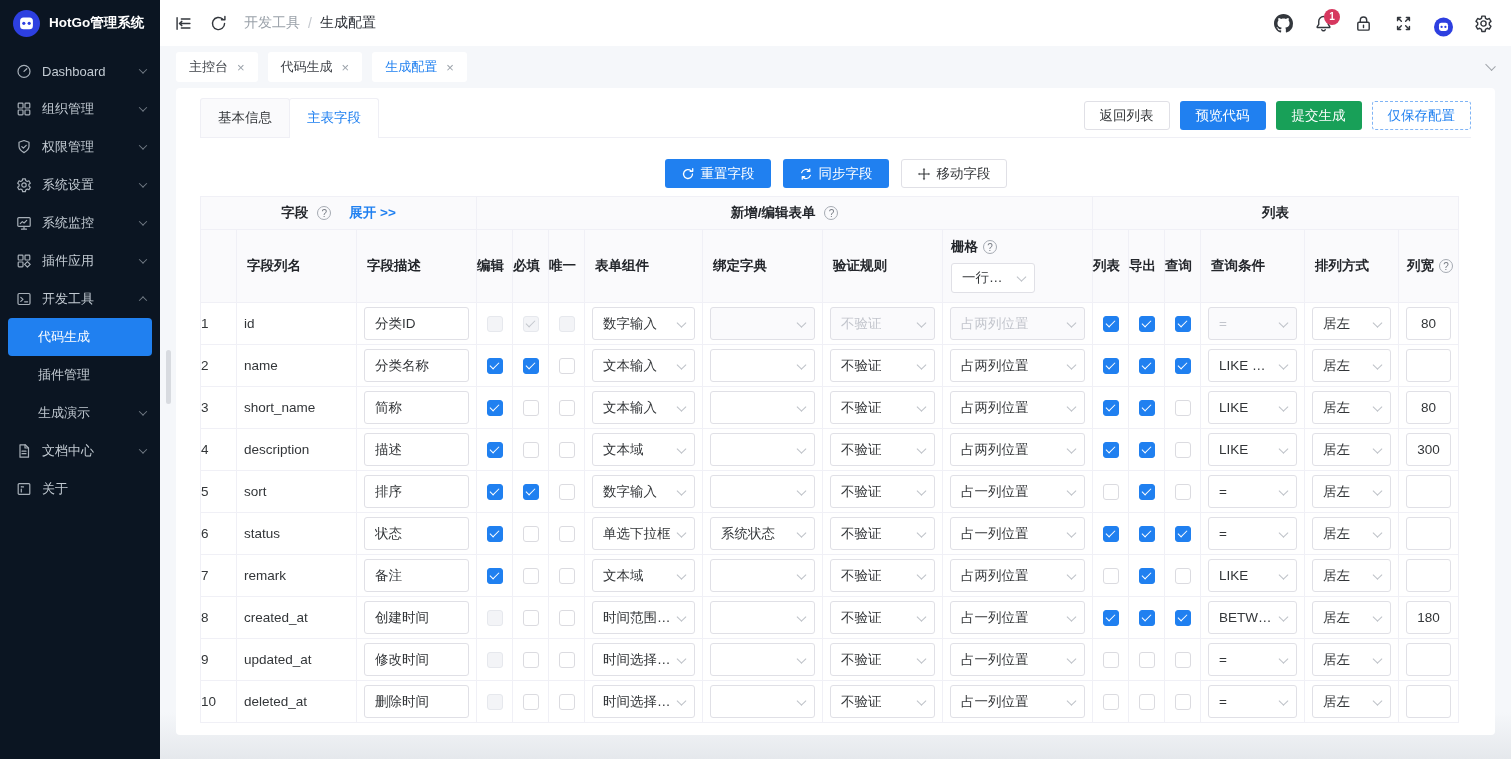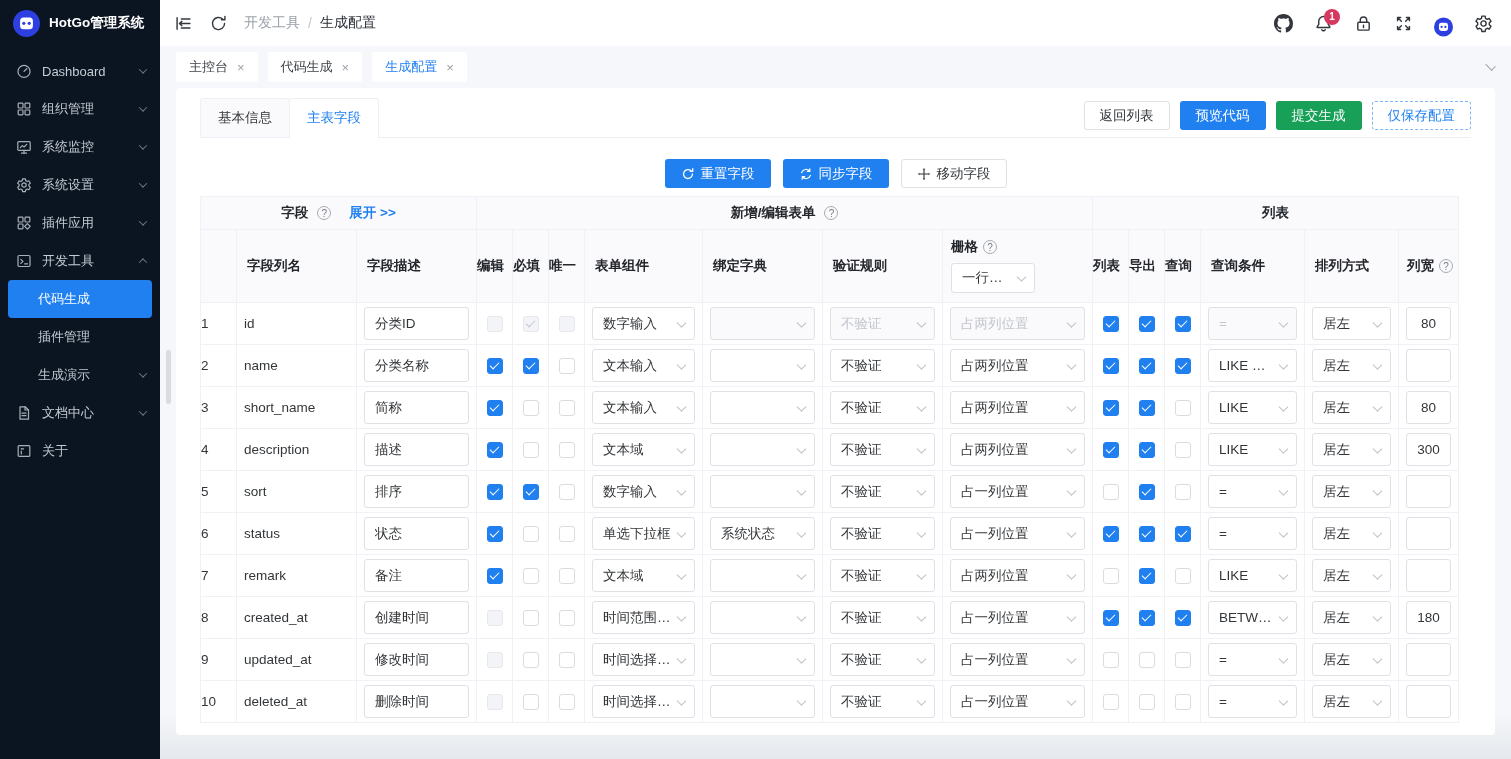--- a/index.html
+++ b/index.html
@@ -135,35 +135,45 @@
               <rect x="2.2" y="9" width="4.8" height="4.8" rx=".8" stroke="currentColor" fill="none" stroke-width="1.2" stroke-linecap="round" stroke-linejoin="round"></rect>
               <rect x="9" y="9" width="4.8" height="4.8" rx=".8" stroke="currentColor" fill="none" stroke-width="1.2" stroke-linecap="round" stroke-linejoin="round"></rect>
             </svg>
           </span>
           <span class="lbl">组织管理</span>
           <span class="ch "></span>
         </div>
         <div class="mi">
           <span class="mi-ic">
             <svg viewBox="0 0 16 16">
+              <path d="M8 1.5l5 1.8v4c0 2.8-2 4.7-5 6.3-3-1.6-5-3.5-5-6.3v-4z" stroke="currentColor" fill="none" stroke-width="1.2" stroke-linecap="round" stroke-linejoin="round"></path>
+              <path d="M5.8 7.6l1.6 1.6 2.8-2.9" stroke="currentColor" fill="none" stroke-width="1.2" stroke-linecap="round" stroke-linejoin="round"></path>
+            </svg>
+          </span>
+          <span class="lbl">权限管理</span>
+          <span class="ch "></span>
+        </div>
+        <div class="mi">
+          <span class="mi-ic">
+            <svg viewBox="0 0 16 16">
+              <path d="M6.6 1.8h2.8l.3 1.8 1.5.9 1.7-.7 1.4 2.4-1.4 1.2v1.7l1.4 1.2-1.4 2.4-1.7-.7-1.5.9-.3 1.8H6.6l-.3-1.8-1.5-.9-1.7.7-1.4-2.4 1.4-1.2V7.4L1.7 6.2l1.4-2.4 1.7.7 1.5-.9z" stroke="currentColor" fill="none" stroke-width="1.2" stroke-linecap="round" stroke-linejoin="round"></path>
+              <circle cx="8" cy="8" r="2.2" stroke="currentColor" fill="none" stroke-width="1.2" stroke-linecap="round" stroke-linejoin="round"></circle>
+            </svg>
+          </span>
+          <span class="lbl">系统设置</span>
+          <span class="ch "></span>
+        </div>
+        <div class="mi">
+          <span class="mi-ic">
+            <svg viewBox="0 0 16 16">
               <rect x="1.8" y="2.6" width="12.4" height="8.8" rx="1" stroke="currentColor" fill="none" stroke-width="1.2" stroke-linecap="round" stroke-linejoin="round"></rect>
               <path d="M5.5 14.2h5M8 11.4v2.8M4.3 8.6l2-2 1.8 1.4 2.6-2.6" stroke="currentColor" fill="none" stroke-width="1.2" stroke-linecap="round" stroke-linejoin="round"></path>
             </svg>
           </span>
           <span class="lbl">系统监控</span>
-          <span class="ch "></span>
-        </div>
-        <div class="mi">
-          <span class="mi-ic">
-            <svg viewBox="0 0 16 16">
-              <path d="M6.6 1.8h2.8l.3 1.8 1.5.9 1.7-.7 1.4 2.4-1.4 1.2v1.7l1.4 1.2-1.4 2.4-1.7-.7-1.5.9-.3 1.8H6.6l-.3-1.8-1.5-.9-1.7.7-1.4-2.4 1.4-1.2V7.4L1.7 6.2l1.4-2.4 1.7.7 1.5-.9z" stroke="currentColor" fill="none" stroke-width="1.2" stroke-linecap="round" stroke-linejoin="round"></path>
-              <circle cx="8" cy="8" r="2.2" stroke="currentColor" fill="none" stroke-width="1.2" stroke-linecap="round" stroke-linejoin="round"></circle>
-            </svg>
-          </span>
-          <span class="lbl">系统设置</span>
           <span class="ch "></span>
         </div>
         <div class="mi">
           <span class="mi-ic">
             <svg viewBox="0 0 16 16">
               <rect x="2.2" y="2.2" width="4.8" height="4.8" rx=".8" stroke="currentColor" fill="none" stroke-width="1.2" stroke-linecap="round" stroke-linejoin="round"></rect>
               <rect x="9" y="2.2" width="4.8" height="4.8" rx=".8" stroke="currentColor" fill="none" stroke-width="1.2" stroke-linecap="round" stroke-linejoin="round"></rect>
               <rect x="2.2" y="9" width="4.8" height="4.8" rx=".8" stroke="currentColor" fill="none" stroke-width="1.2" stroke-linecap="round" stroke-linejoin="round"></rect>
               <path d="M11.4 8.6l2.8 2.8-2.8 2.8-2.8-2.8z" stroke="currentColor" fill="none" stroke-width="1.2" stroke-linecap="round" stroke-linejoin="round"></path>
             </svg>

